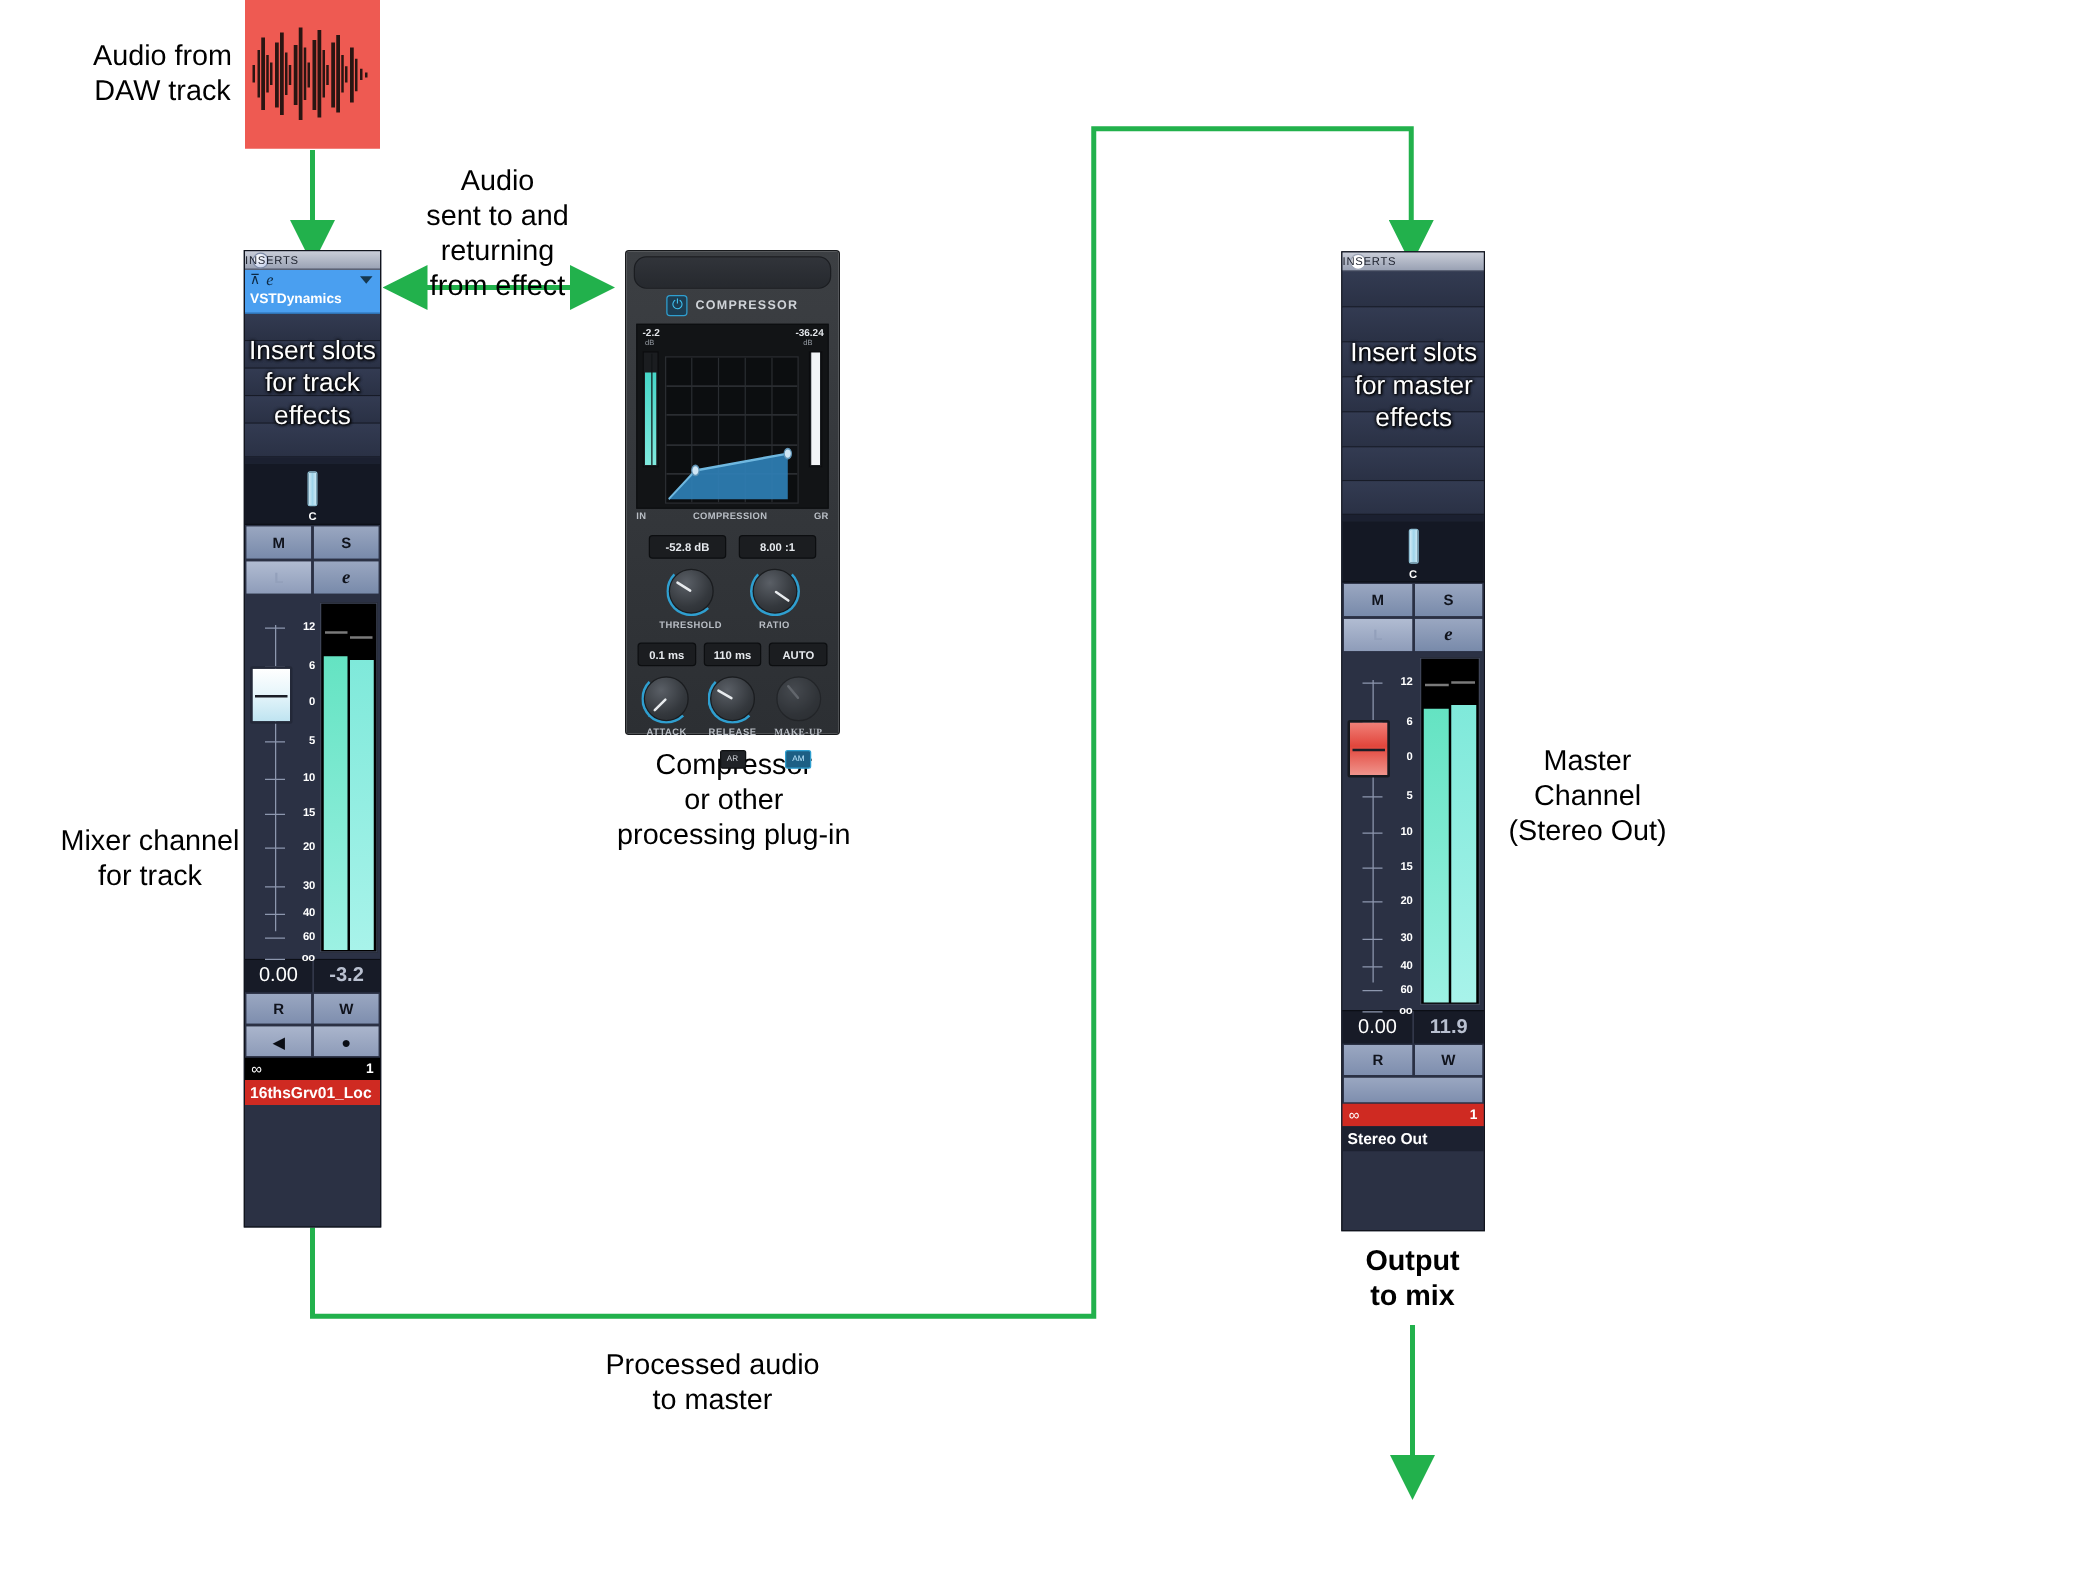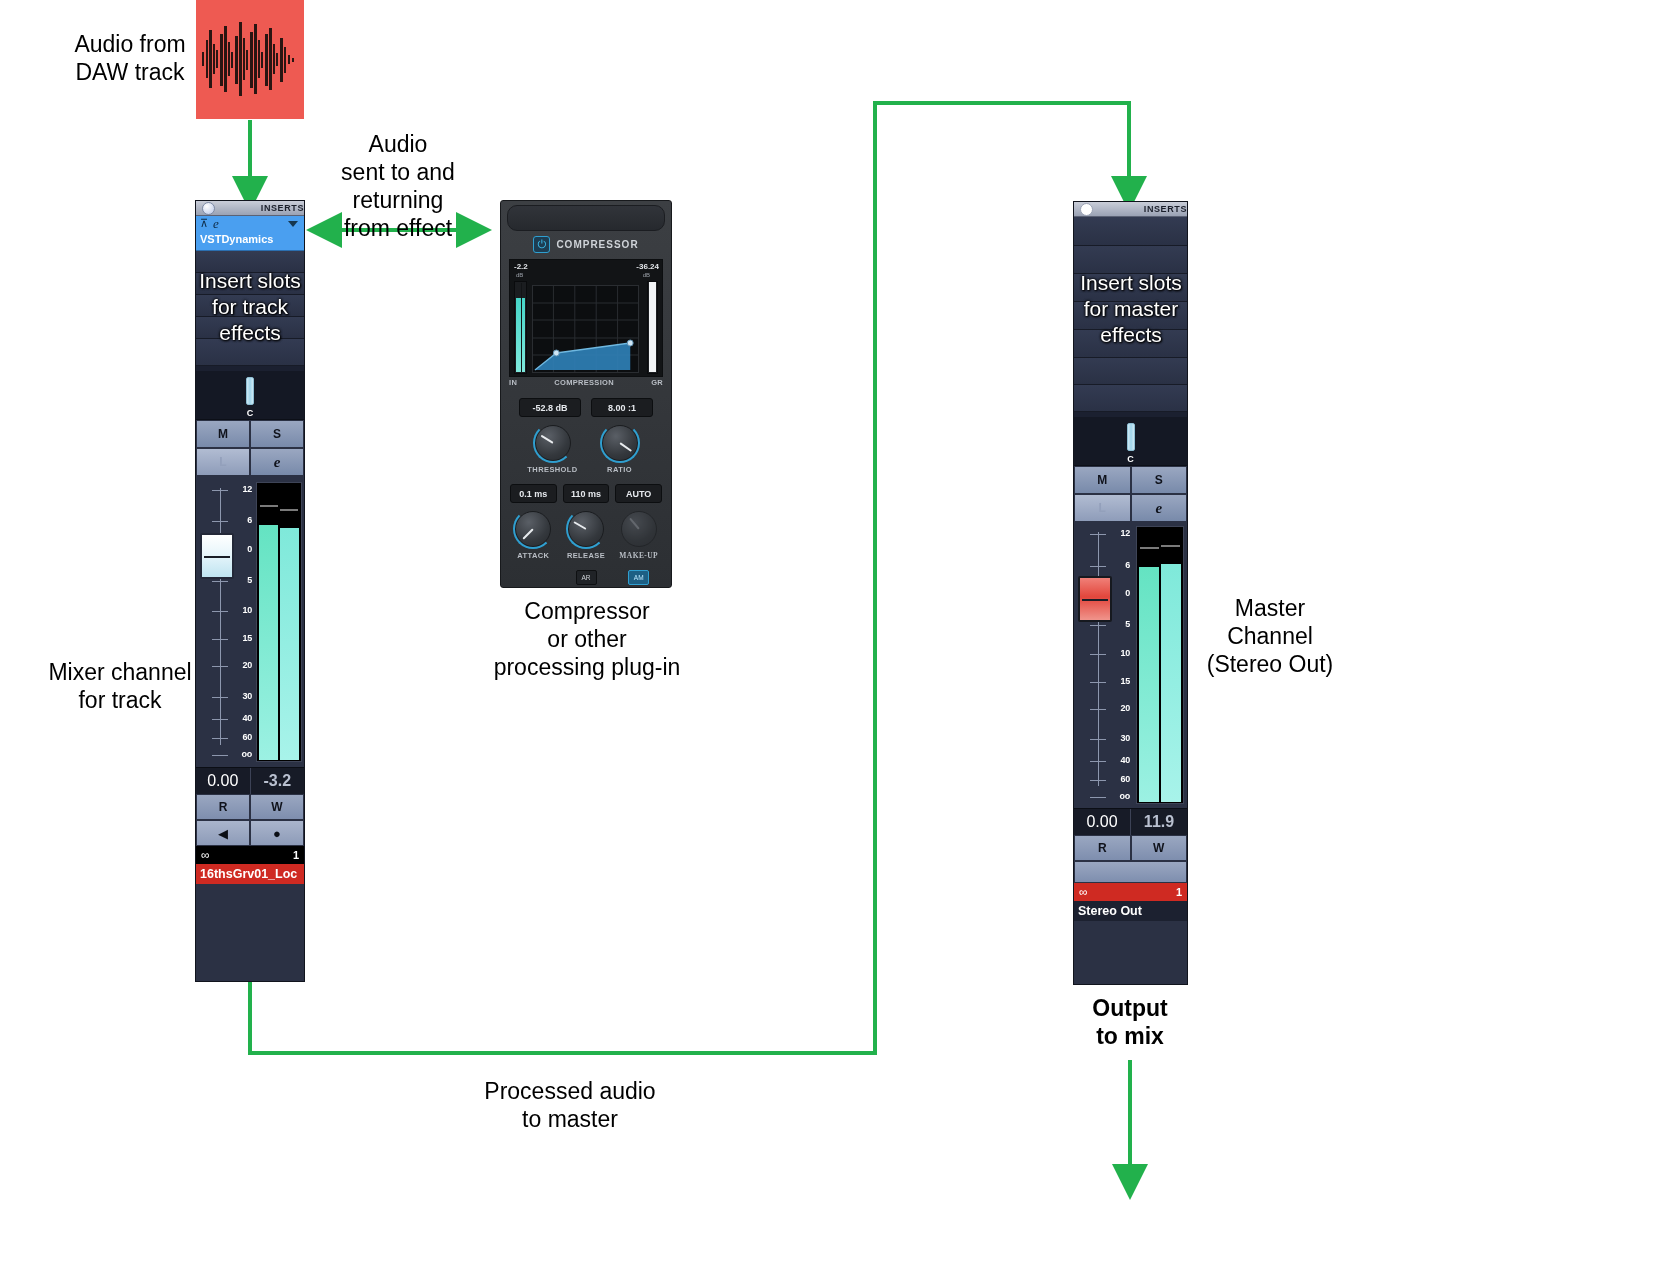--- a/index.html
+++ b/index.html
@@ -31,22 +31,22 @@
     border-bottom:1px solid #5b6275;
     display:flex;align-items:center;position:relative;
   }
   .strip-inserts-hdr .dot{
     width:11px;height:11px;border-radius:50%;
     background:radial-gradient(circle at 35% 30%,#ffffff,#b9c6e6);
     border:1px solid #7d8aa5;margin-left:6px;
   }
   .strip-inserts-hdr .dot.white{background:#ffffff;border-color:#9aa2b4;}
   .strip-inserts-hdr .ttl{
-    position:absolute;left:0;right:0;text-align:right;
-    font-size:9px;font-weight:bold;color:#1b1f2b;letter-spacing:.6px;
+    position:absolute;left:0;right:0;text-align:left;
+    font-size:9px;font-weight:normal;color:#1b1f2b;letter-spacing:.6px;
   }
   .insert-slot{
     height:21px;border-bottom:1px solid #171b27;
     background:linear-gradient(#333b52,#2a3145);
   }
   .insert-slot.active{
     height:34px;background:#4a9ff0;border-bottom:1px solid #2b6fb0;
     position:relative;
   }
   .insert-slot.active .row1{
@@ -78,21 +78,21 @@
   .btn{
     flex:1;background:linear-gradient(#9aa7c1,#788aaa);
     border:1px solid #2b3144;display:flex;align-items:center;justify-content:center;
     font-size:12px;font-weight:bold;color:#10131c;box-sizing:border-box;
   }
   .btn.dim{color:#93a0bb;background:linear-gradient(#b1bcd2,#8e9cb9);}
   .btn.e{font-style:italic;font-size:15px;font-family:"Liberation Serif",serif;}
   
   .fader-zone{position:relative;background:#2b3144;}
   .scale{
-    position:absolute;top:0;bottom:0;width:52px;left:2px;
+    position:absolute;top:12px;bottom:0;width:52px;left:2px;
   }
   .scale .tick{
     position:absolute;right:26px;width:16px;height:1px;background:#8d97ae;
   }
   .scale .tlabel{
     position:absolute;right:2px;font-size:9px;font-weight:bold;color:#ffffff;
     transform:translateY(-6px);letter-spacing:-.2px;
   }
   .scale .spine{
     position:absolute;left:22px;width:1px;background:#8d97ae;
@@ -164,21 +164,21 @@
   .plug-title{
     display:flex;align-items:center;justify-content:center;gap:6px;height:22px;margin-top:2px;
   }
   .pwr{
     width:15px;height:15px;border-radius:3px;background:#1d3d52;
     border:1px solid #2f9fd0;display:flex;align-items:center;justify-content:center;
     color:#3fc0f0;font-size:11px;line-height:1;
   }
   .plug-title .lbl{font-size:10px;font-weight:bold;color:#cfd3d8;letter-spacing:1px;}
   .graph-wrap{
-    position:relative;margin:4px 8px 0 8px;height:118px;
+    position:relative;margin:4px 8px 0 8px;height:148px;
     background:#121416;border:1px solid #0c0e10;box-sizing:border-box;
   }
   .gr-num{position:absolute;font-size:8px;font-weight:bold;color:#e3e6ea;top:2px;}
   .gr-db{position:absolute;font-size:6px;color:#9aa0a8;top:12px;}
   .vmeter{position:absolute;background:#1b1d20;border:1px solid #0a0b0d;box-sizing:border-box;}
   .vmeter .fill{position:absolute;left:1px;right:1px;bottom:1px;background:linear-gradient(#46d6c8,#7fe9dd);}
   .vmeter .fillw{position:absolute;left:1px;right:1px;bottom:1px;background:#f2f4f6;}
   .grid-box{position:absolute;background:#0c0e10;border:1px solid #2a2d31;box-sizing:border-box;}
   .mini-lbls{
     display:flex;justify-content:space-between;margin:1px 8px 0 8px;

